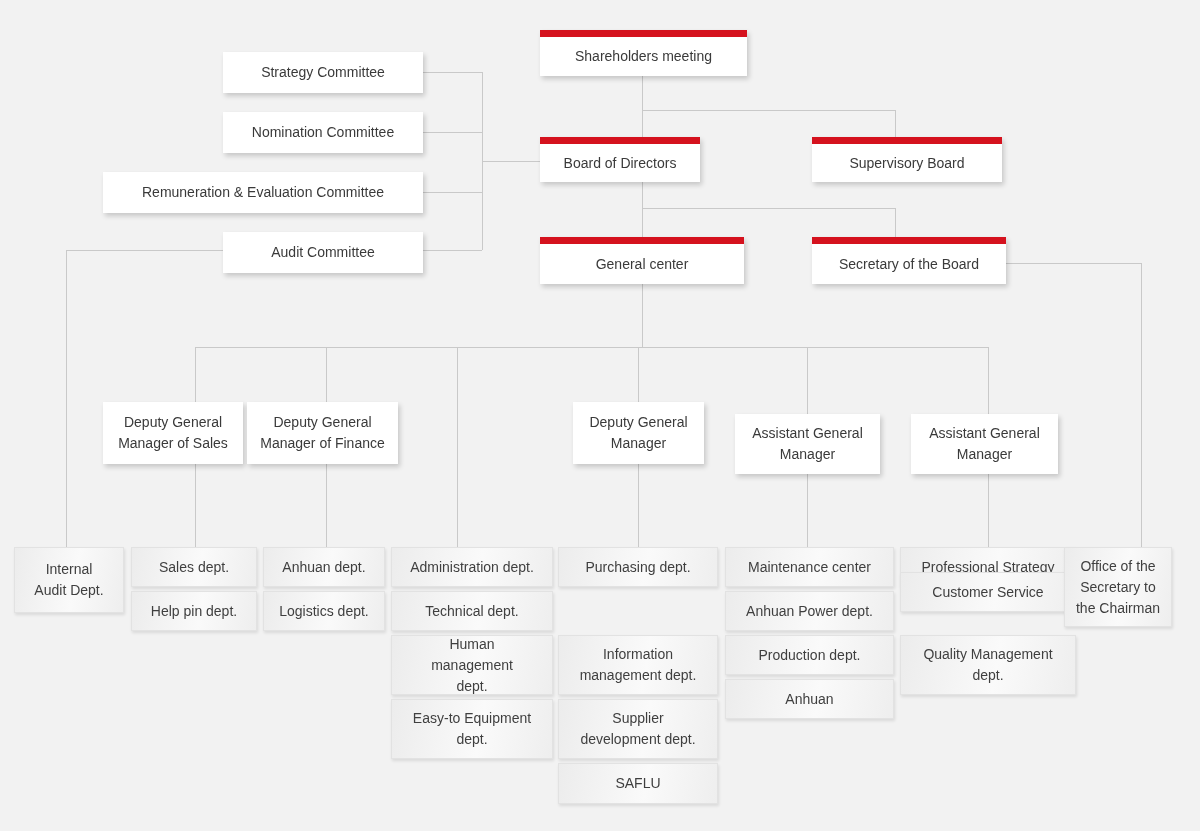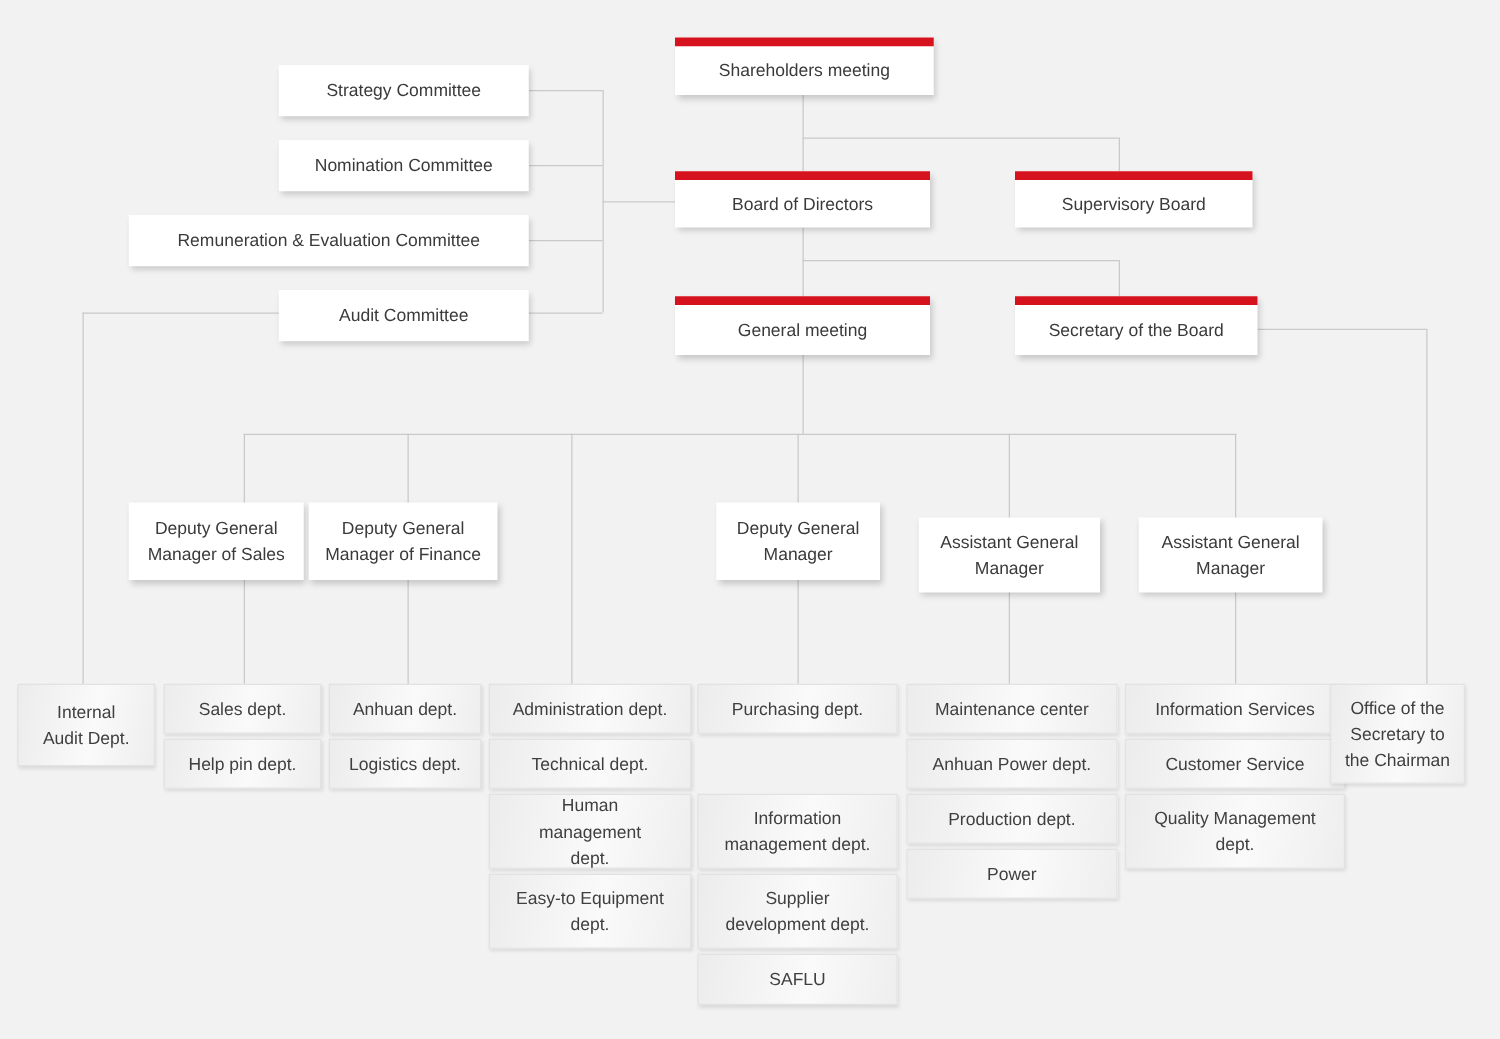--- a/index.html
+++ b/index.html
@@ -78,28 +78,28 @@
   <div class="vline" style="left:638px;top:347px;height:200px"></div>
   <div class="vline" style="left:807px;top:347px;height:200px"></div>
   <div class="vline" style="left:988px;top:347px;height:200px"></div>
 
   <div class="hline" style="left:1006px;top:263px;width:135px"></div>
   <div class="vline" style="left:1141px;top:263px;height:284px"></div>
 
   <div class="box white red-top" style="left:540px;top:30px;width:207px;height:46px">
     <span>Shareholders meeting</span>
   </div>
-  <div class="box white red-top" style="left:540px;top:137px;width:204px;height:45px">
+  <div class="box white red-top" style="left:540px;top:137px;width:160px;height:45px">
     <span>Board of Directors</span>
   </div>
   <div class="box white red-top" style="left:812px;top:137px;width:190px;height:45px">
     <span>Supervisory Board</span>
   </div>
   <div class="box white red-top" style="left:540px;top:237px;width:204px;height:47px">
-    <span>General meeting</span>
+    <span>General center</span>
   </div>
   <div class="box white red-top" style="left:812px;top:237px;width:194px;height:47px">
     <span>Secretary of the Board</span>
   </div>
 
   <div class="box white" style="left:223px;top:52px;width:200px;height:41px">
     <span>Strategy Committee</span>
   </div>
   <div class="box white" style="left:223px;top:112px;width:200px;height:41px">
     <span>Nomination Committee</span>
@@ -174,27 +174,27 @@
   <div class="box dept" style="left:725px;top:547px;width:169px;height:40px;padding:0 6px">
     <span>Maintenance center</span>
   </div>
   <div class="box dept" style="left:725px;top:591px;width:169px;height:40px;padding:0 6px">
     <span>Anhuan Power dept.</span>
   </div>
   <div class="box dept" style="left:725px;top:635px;width:169px;height:40px;padding:0 6px">
     <span>Production dept.</span>
   </div>
   <div class="box dept" style="left:725px;top:679px;width:169px;height:40px;padding:0 6px">
-    <span>Power</span>
+    <span>Anhuan</span>
   </div>
 
   <div class="box dept" style="left:900px;top:547px;width:176px;height:40px;padding:0 6px">
-    <span>Information Services</span>
-  </div>
-  <div class="box dept" style="left:900px;top:591px;width:176px;height:40px;padding:0 6px">
+    <span>Professional Strategy</span>
+  </div>
+  <div class="box dept" style="left:900px;top:572px;width:176px;height:40px;padding:0 6px">
     <span>Customer Service</span>
   </div>
   <div class="box dept" style="left:900px;top:635px;width:176px;height:60px;padding:0 10px">
     <span>Quality Management dept.</span>
   </div>
 
   <div class="box dept" style="left:1064px;top:547px;width:108px;height:80px;padding:0 6px">
     <span>Office of the Secretary to the Chairman</span>
   </div>
 

